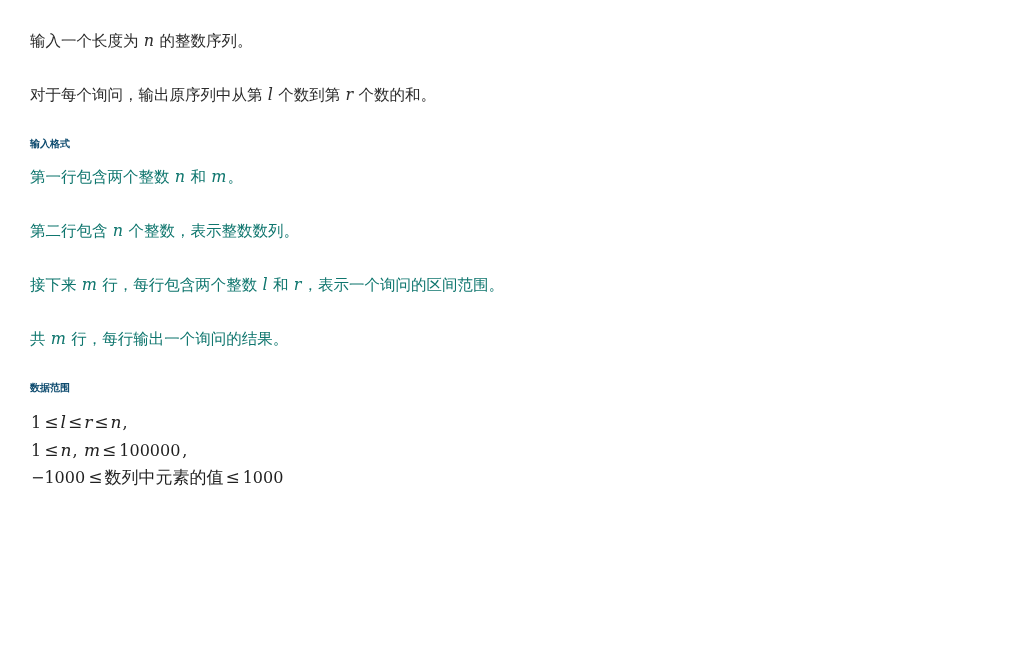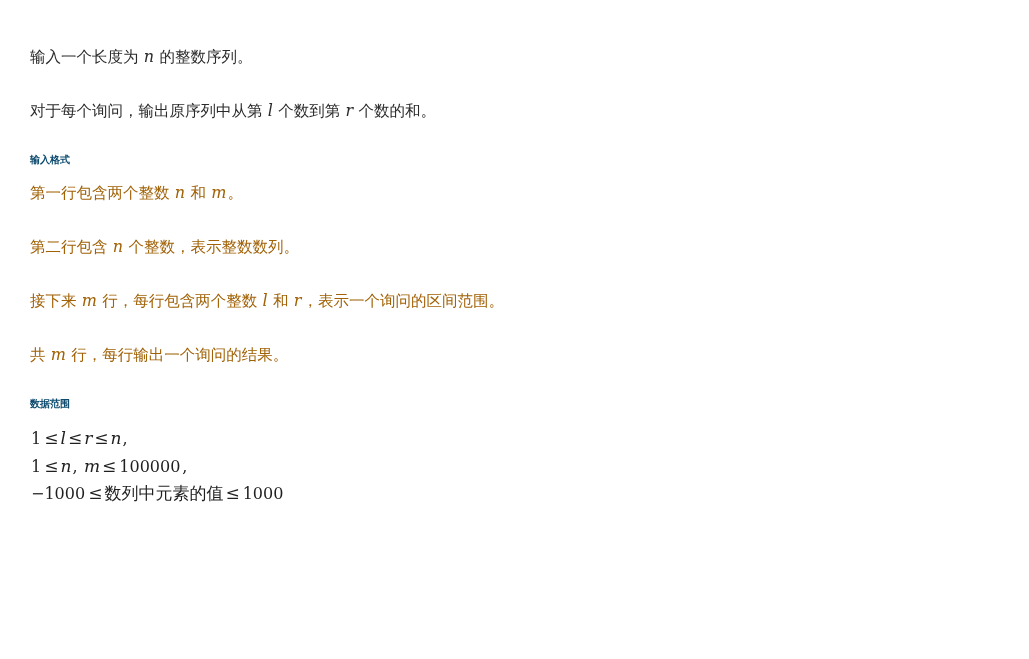--- a/index.html
+++ b/index.html
@@ -11,40 +11,39 @@
     width: 1029px;
     height: 659px;
     font-family: "Liberation Sans", sans-serif;
     color: #1f1f1f;
     overflow: hidden;
   }
   .page {
     padding: 29px 30px 0 30px;
     box-sizing: border-box;
     width: 910px;
-    margin-top: 16px;
   }
   .para {
     font-size: 15.5px;
     line-height: 1.5;
     margin: 0 0 30px 0;
     color: #2b2b2b;
   }
   .heading {
     font-size: 10px;
     font-weight: bold;
     color: #0c4a6e;
     margin: 0 0 14px 0;
     line-height: 1.4;
   }
   .section-para {
     font-size: 15.5px;
     line-height: 1.5;
     margin: 0 0 30px 0;
-    color: #a16207;
+    color: #0f766e;
   }
   
   .m {
     font-family: "DejaVu Serif", serif;
     font-style: italic;
     font-size: 16px;
     padding: 0 1px;
   }
   .mn {
     font-family: "DejaVu Serif", serif;

